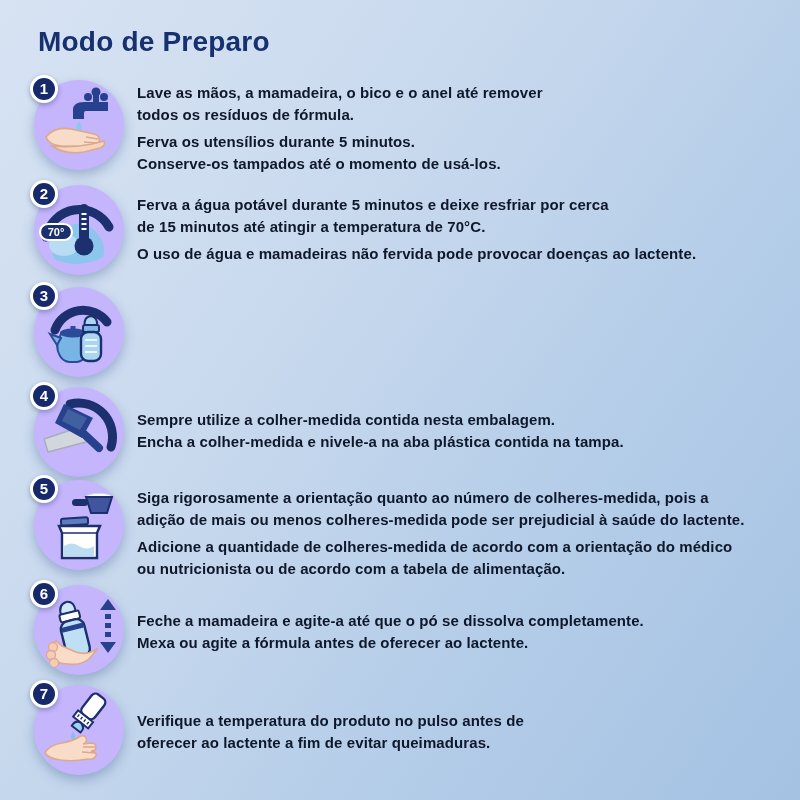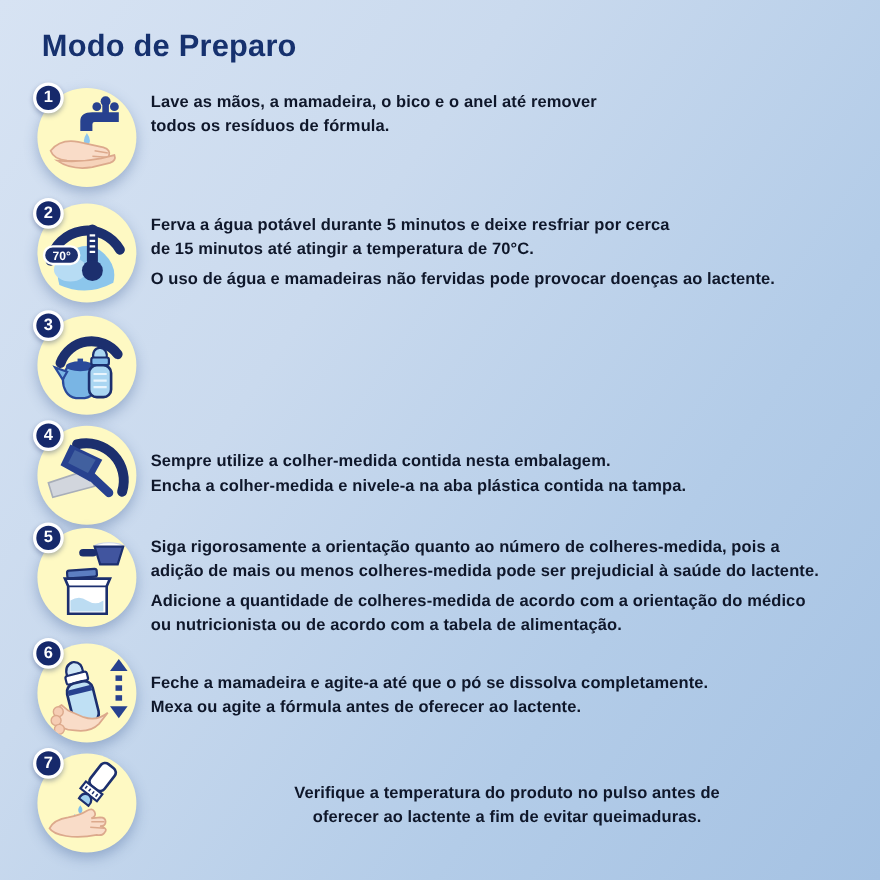--- a/index.html
+++ b/index.html
@@ -17,42 +17,42 @@
   .step{position:absolute;left:0;width:100%;height:92px;}
   .step:nth-child(1){top:80px;}
   .step:nth-child(2){top:185px;}
   .step:nth-child(3){top:287px;}
   .step:nth-child(4){top:387px;}
   .step:nth-child(5){top:480px;}
   .step:nth-child(6){top:585px;}
   .step:nth-child(7){top:685px;}
   .step-icon{position:absolute;left:34px;top:0;width:90px;height:90px;}
   .icon-circle{
-    position:absolute;inset:0;border-radius:50%;background:#fef9c3;
+    position:absolute;inset:0;border-radius:50%;background:#c4b5fd;
     box-shadow:0 5px 12px rgba(55,85,140,.35);overflow:hidden;
   }
   .icon-circle svg{display:block;width:90px;height:90px;}
   .step-badge{
     position:absolute;left:-4px;top:-5px;width:28px;height:28px;border-radius:50%;
     background:#16296b;border:3px solid #ffffff;box-sizing:border-box;
     color:#ffffff;font-size:15px;font-weight:800;line-height:22px;text-align:center;
     box-shadow:0 2px 5px rgba(40,60,110,.4);
   }
   .step-text{position:absolute;left:137px;top:0;width:648px;color:#0f172a;}
   .step-text p{
     margin:0 0 5px 0;font-size:15px;font-weight:600;line-height:22px;
     letter-spacing:.1px;white-space:nowrap;
   }
   .step:nth-child(1) .step-text{top:2px;}
   .step:nth-child(2) .step-text{top:9px;}
   .step:nth-child(3) .step-text{top:20px;}
   .step:nth-child(4) .step-text{top:22px;}
   .step:nth-child(5) .step-text{top:7px;}
   .step:nth-child(6) .step-text{top:25px;}
-  .step:nth-child(7) .step-text{top:25px;text-align:center;}
+  .step:nth-child(7) .step-text{top:25px;}
 </style>
 </head>
 <body>
 
 <div class="page">
   <h1 class="title">Modo de Preparo</h1>
   <div class="steps">
       <div class="step">
         <div class="step-icon">
           <div class="icon-circle">
@@ -67,20 +67,21 @@
   <path d="M45 41 q5.5 8 0 12 q-5.5 -4 0 -12" fill="#8ec7ee"></path>
   <path d="M12 57 q9 -11 25 -8 l23 5 q7 2 5 8 q-2 6 -11 5 l-27 -1 q-12 -1 -15 -9 z" fill="#f9dcc8" stroke="#dca98c" stroke-width="1.6"></path>
   <path d="M18 66 q13 9 32 6 l16 -4 q6 -2 4 -7 l-12 3 q-20 4 -40 2 z" fill="#f6d3ba" stroke="#dca98c" stroke-width="1.6"></path>
   <path d="M52 57 l12 2 M50 62 l13 1" stroke="#dca98c" stroke-width="1.4" fill="none"></path>
 </svg>
           </div>
           <div class="step-badge">1</div>
         </div>
         <div class="step-text">
           <p>Lave as mãos, a mamadeira, o bico e o anel até remover<br>todos os resíduos de fórmula.</p>
+          <p>Ferva os utensílios durante 5 minutos.<br>Conserve-os tampados até o momento de usá-los.</p>
         </div>
       </div>
       <div class="step">
         <div class="step-icon">
           <div class="icon-circle">
             <svg viewBox="0 0 90 90">
   <path d="M20 74 q-6 -20 9 -30 q17 -11 31 1 q13 12 9 27 q-24 13 -49 2 z" fill="#8cc6ec"></path>
   <ellipse cx="30" cy="60" rx="15" ry="11" fill="#b7dcf4"></ellipse>
   <path d="M12 52 A34 34 0 0 1 75 42" stroke="#1c2f6e" stroke-width="9" fill="none" stroke-linecap="round"></path>
   <rect x="45" y="19" width="10" height="38" rx="5" fill="#1c2f6e"></rect>
@@ -92,21 +93,21 @@
                 <rect x="47.5" y="43" width="5" height="2"></rect>
               </g>
   <rect x="6" y="39" width="32" height="16" rx="8" fill="#1c2f6e" stroke="#ffffff" stroke-width="2.2"></rect>
   <text x="22" y="51" text-anchor="middle" font-size="11" font-weight="bold" fill="#ffffff" font-family="Liberation Sans, sans-serif">70°</text>
 </svg>
           </div>
           <div class="step-badge">2</div>
         </div>
         <div class="step-text">
           <p>Ferva a água potável durante 5 minutos e deixe resfriar por cerca<br>de 15 minutos até atingir a temperatura de 70°C.</p>
-          <p>O uso de água e mamadeiras não fervidas pode provocar doenças ao lactente.</p>
+          <p>O uso de água e mamadeiras não fervida pode provocar doenças ao lactente.</p>
         </div>
       </div>
       <div class="step">
         <div class="step-icon">
           <div class="icon-circle">
             <svg viewBox="0 0 90 90">
   <path d="M21 43 A30 30 0 0 1 73 35" stroke="#1c2f6e" stroke-width="9" fill="none" stroke-linecap="round"></path>
   <path d="M27 47 q-7 12 -1 22 q3 5 9 6 h8 q6 -1 9 -6 q6 -10 -1 -22 z" fill="#79b5e4" stroke="#2a4a9a" stroke-width="2"></path>
   <path d="M27 51 l-11 -4 l7 11 z" fill="#79b5e4" stroke="#2a4a9a" stroke-width="2"></path>
   <ellipse cx="39" cy="46" rx="13" ry="4.5" fill="#2a4a9a"></ellipse>

